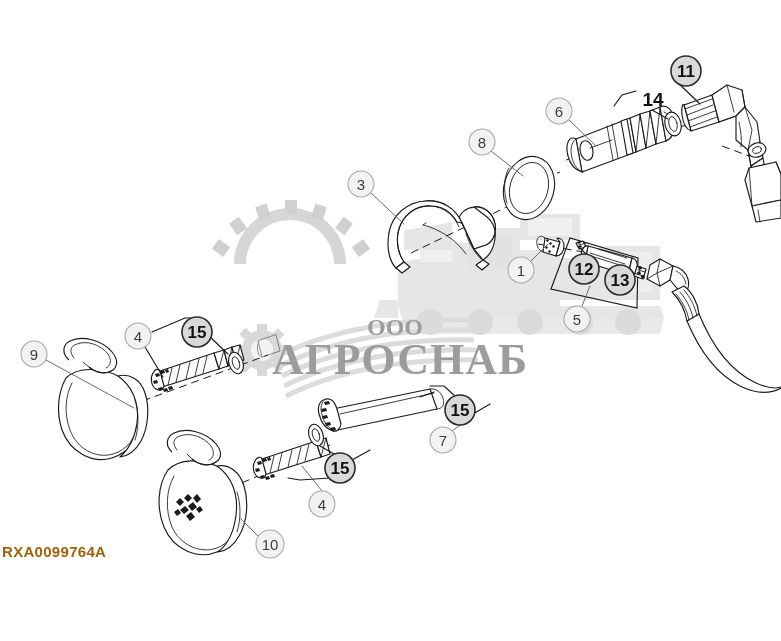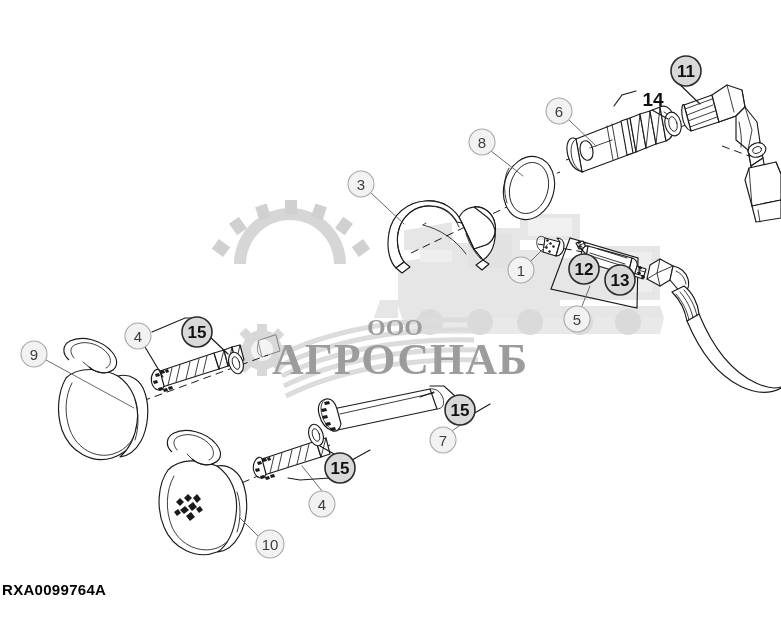--- a/index.html
+++ b/index.html
@@ -1,22 +1,22 @@
 <!DOCTYPE html>
 <html><head>
 <meta charset="utf-8">
 <style>
   html,body{margin:0;padding:0;background:#ffffff;}
   body{font-family:"Liberation Sans", sans-serif;}
   #page{position:relative;width:781px;height:641px;background:#ffffff;overflow:hidden;}
   #svgroot{position:absolute;left:0;top:0;width:781px;height:641px;}
   .partnum{
-    position:absolute;left:2px;top:581px;
+    position:absolute;left:2px;top:543px;
     font-family:"Liberation Sans", sans-serif;
-    font-size:15px;font-weight:bold;color:#000000;letter-spacing:0.3px;
+    font-size:15px;font-weight:bold;color:#a16207;letter-spacing:0.3px;
   }
 </style>
 </head>
 <body>
 
 <div id="page">
 
   <svg id="svgroot" viewBox="0 0 781 641">
     <defs>
       <style>

